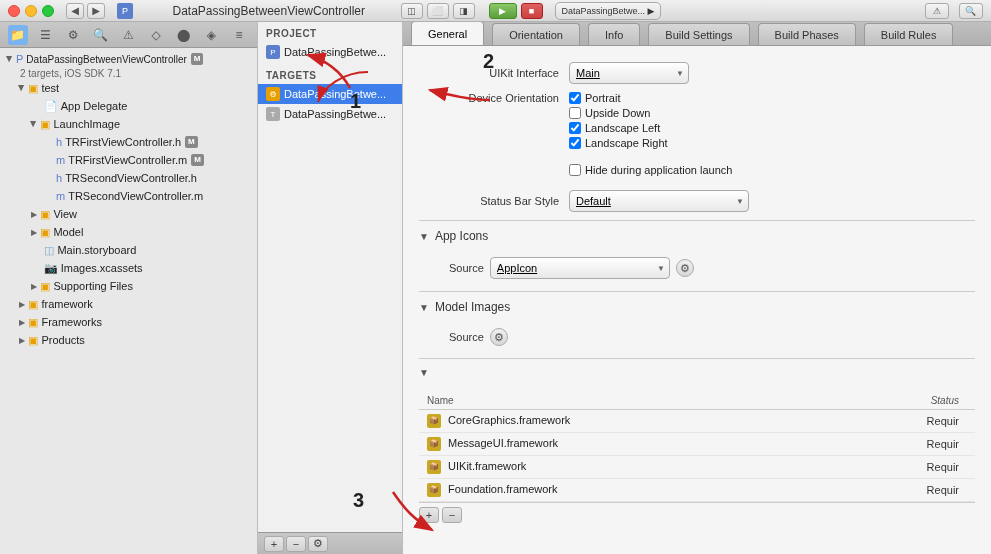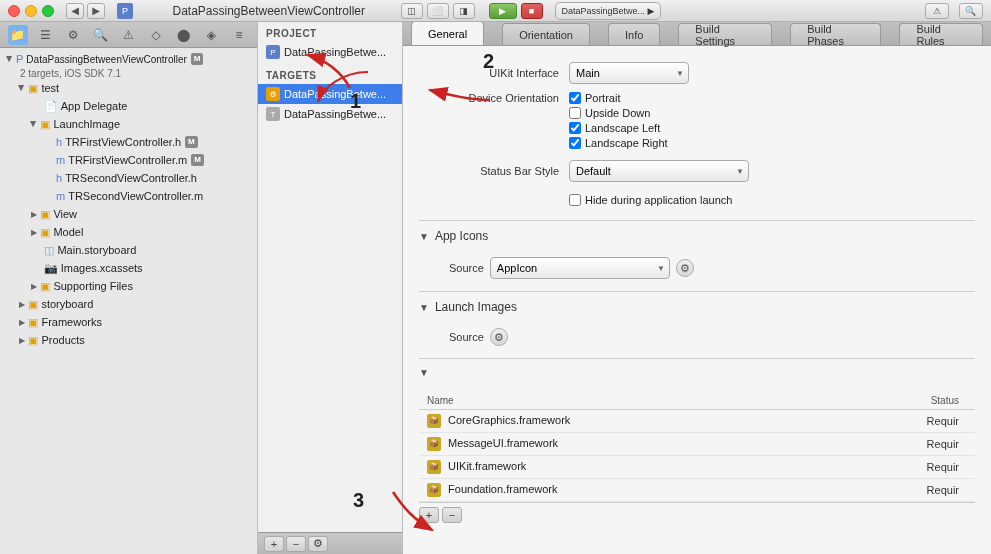--- a/index.html
+++ b/index.html
@@ -153,21 +153,21 @@
       overflow: hidden;
       background: #f5f5f5;
     }
     .content-tabs {
       display: flex;
       background: linear-gradient(to bottom, #c0c0c0, #b0b0b0);
       border-bottom: 1px solid #999;
       height: 24px;
       align-items: flex-end;
       padding: 0 8px;
-      gap: 18px;
+      gap: 8px;
     }
     .tab {
       padding: 4px 16px;
       background: linear-gradient(to bottom, #d8d8d8, #c0c0c0);
       border: 1px solid #999;
       border-bottom: none;
       border-radius: 4px 4px 0 0;
       cursor: pointer;
       font-size: 11px;
       color: #333;
@@ -204,20 +204,21 @@
       background: linear-gradient(to bottom, #ffffff, #e8e8e8);
       border: 1px solid #aaa;
       border-radius: 4px;
       padding: 2px 18px 2px 6px;
       font-size: 11px;
       min-width: 120px;
       height: 22px;
       cursor: pointer;
       appearance: none;
       position: relative;
+      text-decoration: underline;
     }
     .dropdown-wrapper {
       position: relative;
       display: inline-block;
     }
     .dropdown-wrapper::after {
       content: '▼';
       font-size: 8px;
       position: absolute;
       right: 5px;
@@ -447,21 +448,21 @@
 
         <div class="tree-item" style="padding-left:28px;">
           <span class="tree-arrow">▶</span>
           <span class="item-icon" style="color:#e8a000;">▣</span>
           <span>Supporting Files</span>
         </div>
 
         <div class="tree-item" style="padding-left:16px;">
           <span class="tree-arrow">▶</span>
           <span class="item-icon" style="color:#e8a000;">▣</span>
-          <span>storyboard</span>
+          <span>framework</span>
         </div>
 
         <div class="tree-item" style="padding-left:16px;">
           <span class="tree-arrow">▶</span>
           <span class="item-icon" style="color:#e8a000;">▣</span>
           <span>Frameworks</span>
         </div>
 
         <div class="tree-item" style="padding-left:16px;">
           <span class="tree-arrow">▶</span>
@@ -554,69 +555,69 @@
               <span class="checkbox-label">Landscape Left</span>
             </div>
             <div class="checkbox-row">
               <input type="checkbox" checked="" style="">
               <span class="checkbox-label">Landscape Right</span>
             </div>
           </div>
         </div>
 
         <div class="form-row">
+          <div class="form-label"></div>
+          <div class="checkbox-row">
+            <input type="checkbox" style="">
+            <span class="checkbox-label">Hide during application launch</span>
+          </div>
+        </div>
+
+        <div class="form-row">
           <div class="form-label">Status Bar Style</div>
           <div class="form-value">
             <div class="dropdown-wrapper">
               <select class="dropdown-select" style="min-width:180px;">
                 <option>Default</option>
               </select>
             </div>
           </div>
         </div>
 
-        <div class="form-row">
-          <div class="form-label"></div>
-          <div class="checkbox-row">
-            <input type="checkbox" style="">
-            <span class="checkbox-label">Hide during application launch</span>
-          </div>
-        </div>
-
         <div class="section-header">
           <span class="arrow">▼</span>
           <span>App Icons</span>
         </div>
         <div class="source-row">
           <span class="source-label">Source</span>
           <div class="dropdown-wrapper">
             <select class="dropdown-select" style="min-width:180px;">
               <option>AppIcon</option>
             </select>
           </div>
           <div class="source-btn">⚙</div>
         </div>
 
         <div class="section-header">
           <span class="arrow">▼</span>
-          <span>Launch Images</span>
+          <span>Model Images</span>
         </div>
         <div class="source-row">
           <span class="source-label">Source</span>
           <div class="source-btn">⚙</div>
         </div>
 
         <div class="section-header">
           <span class="arrow">▼</span>
         </div>
         <table class="frameworks-table">
           <thead>
             <tr>
               <th>Name</th>
-              <th style="text-align:right; padding-right:16px;">Status</th>
+              <th style="text-align:right; padding-right:16px;font-style:italic;">Status</th>
             </tr>
           </thead>
           <tbody id="frameworks-body">
           <tr>
     <td>
       <span class="framework-icon">📦</span>
       <span>CoreGraphics.framework</span>
     </td>
     <td style="text-align:right; padding-right:16px;">
       <span class="status-text">Requir</span>

